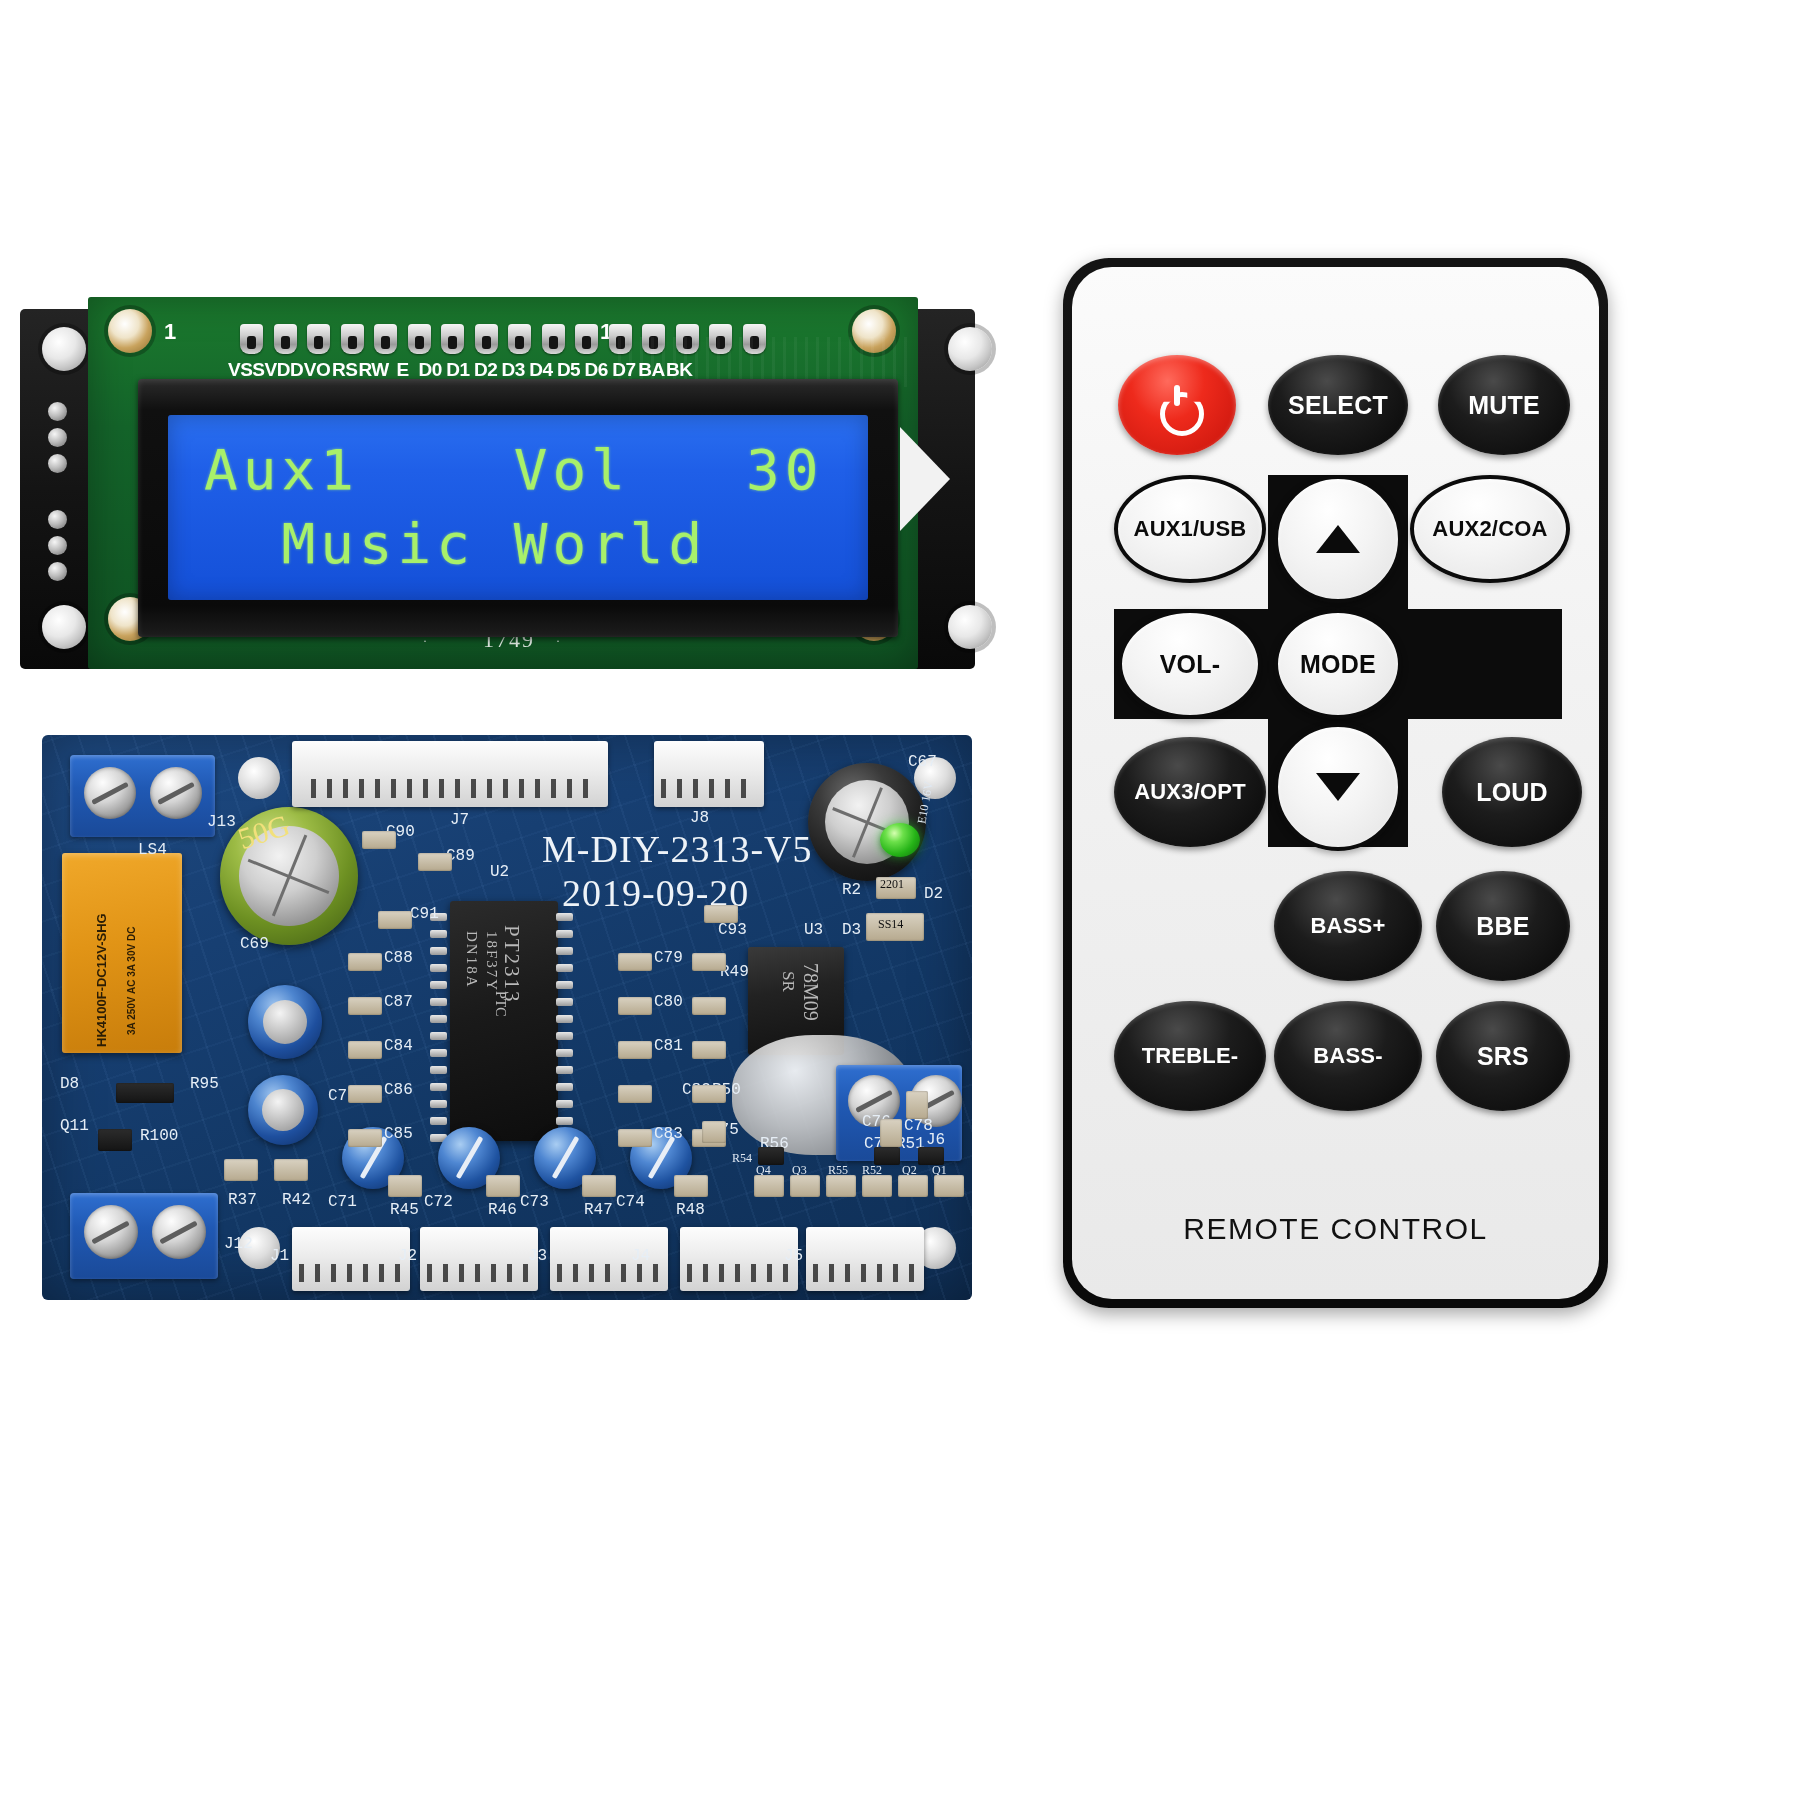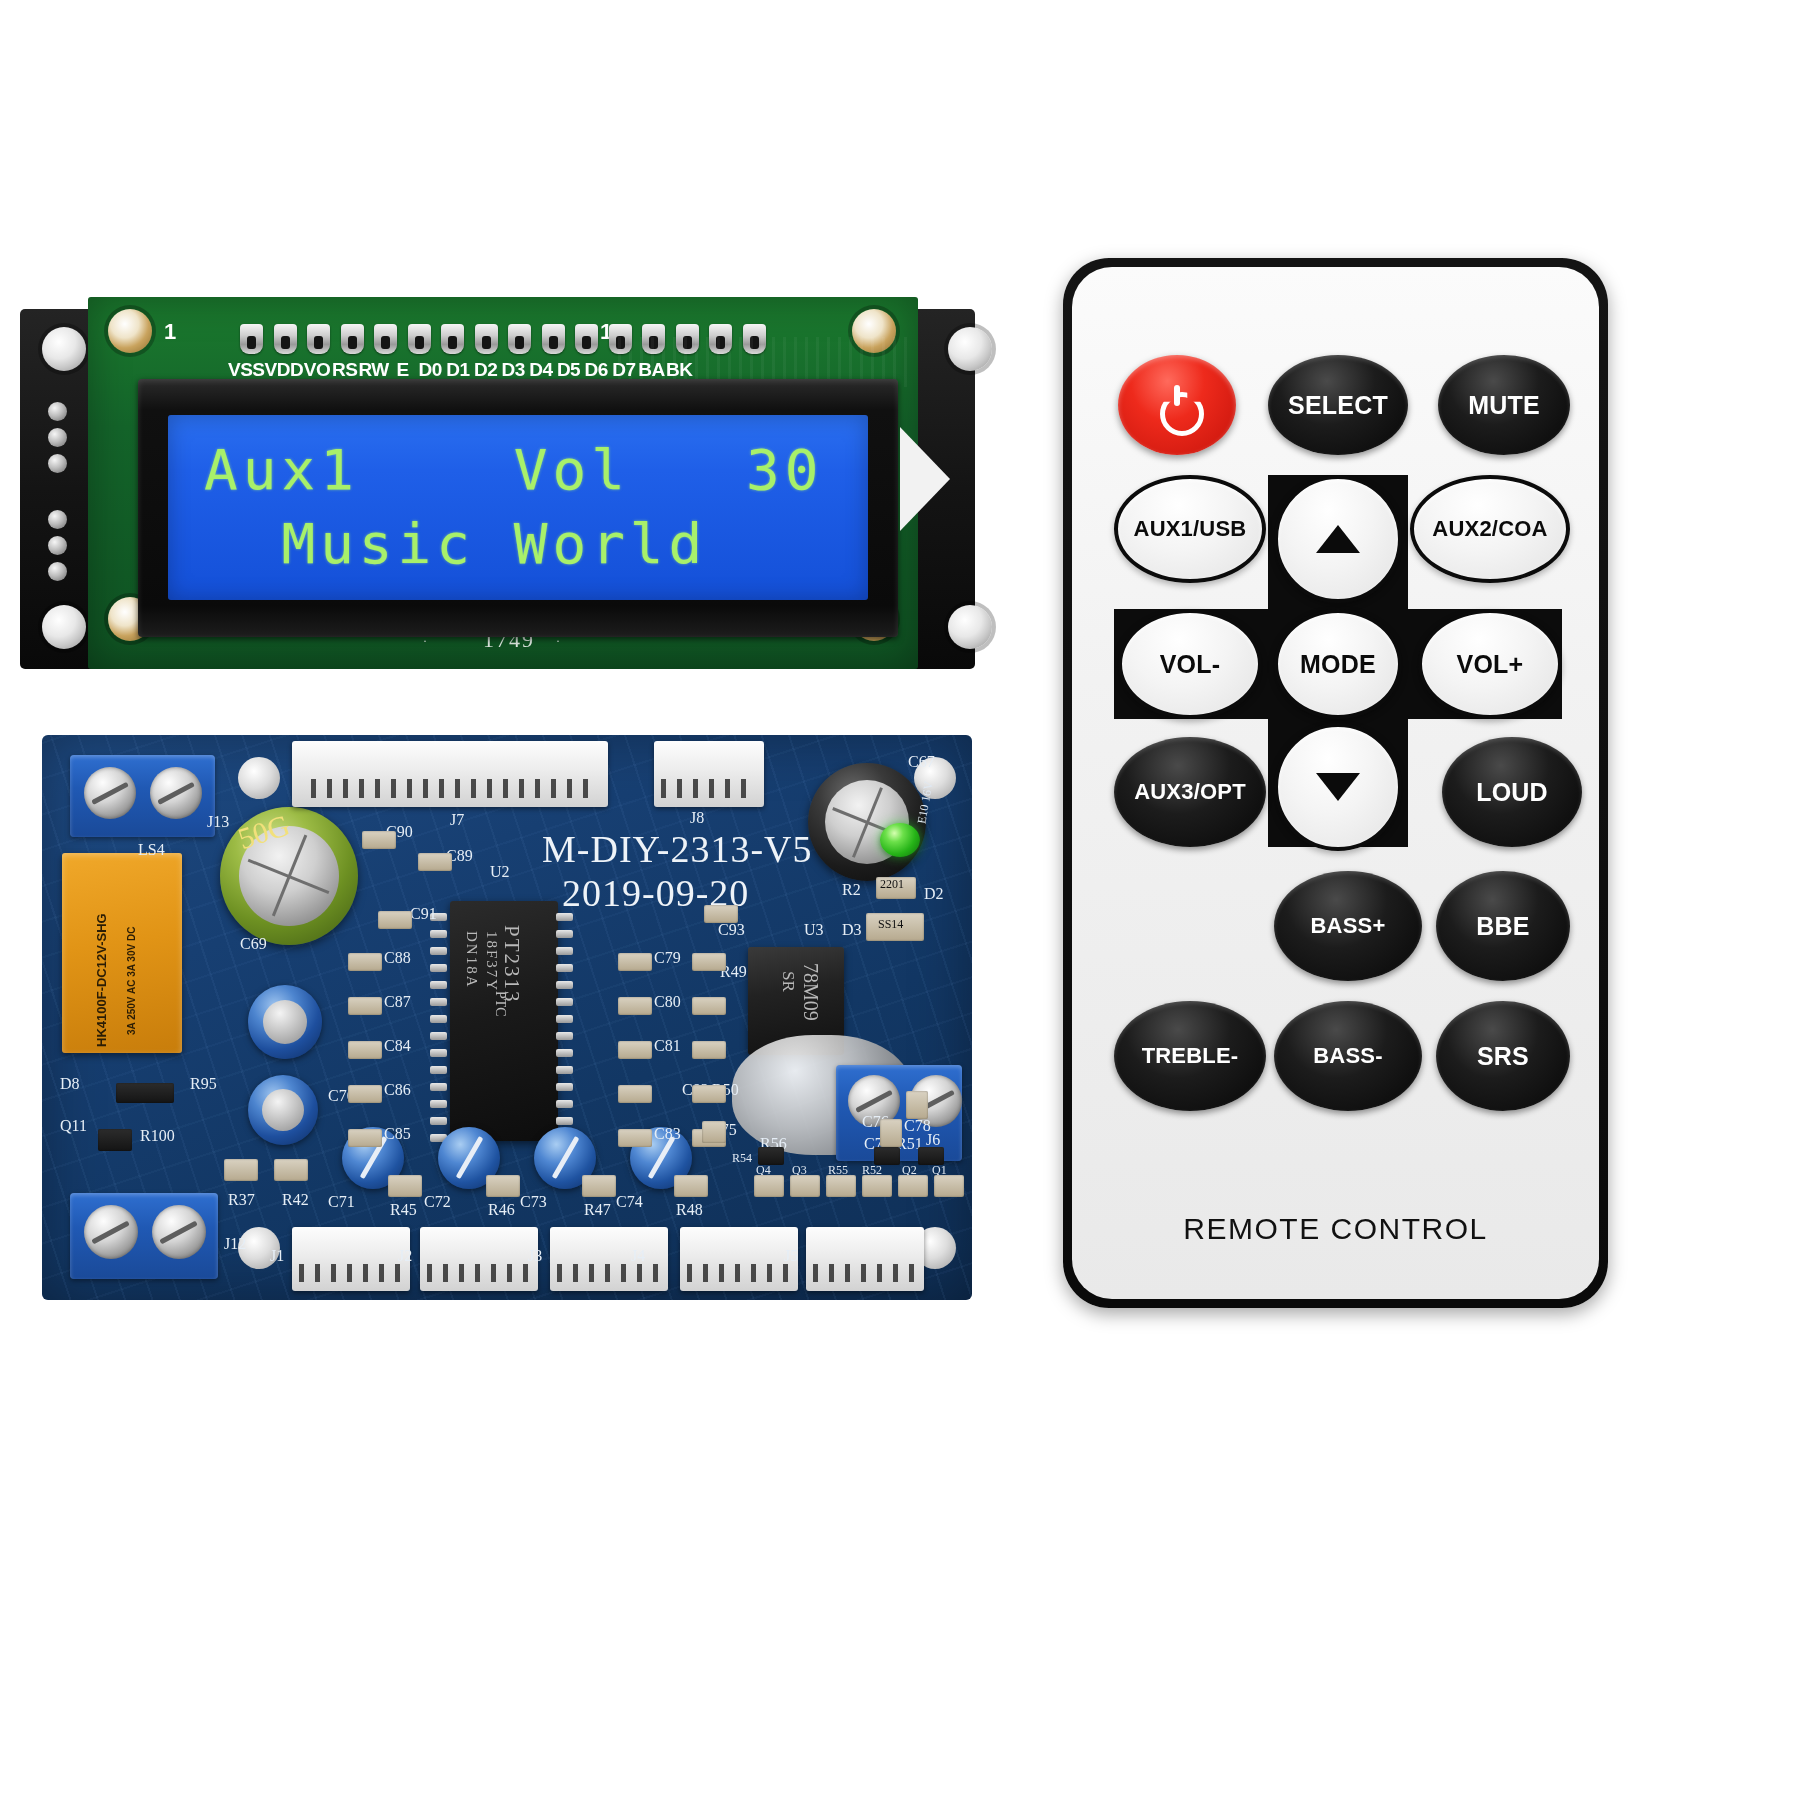--- a/index.html
+++ b/index.html
@@ -102,21 +102,21 @@
     box-shadow: inset 0 0 60px rgba(0,0,0,.35);
   }
   #amp-pcb::before{
     content:""; position:absolute; inset:0;
     background:
       repeating-linear-gradient(72deg, rgba(120,170,230,.07) 0 2px, transparent 2px 26px),
       repeating-linear-gradient(-18deg, rgba(120,170,230,.05) 0 2px, transparent 2px 34px);
     border-radius:6px;
   }
   .pcb-text { position:absolute; color:#eef3f8; font-family:"Liberation Serif", serif; }
-  .ref { position:absolute; color:#e6eef6; font-size:16px; font-family:Liberation Serif, serif; }
+  .ref { position:absolute; color:#e6eef6; font-size:16px; font-family:Liberation Mono, monospace; }
   .ref-sm { position:absolute; color:#dfe8f2; font-size:12px; font-family:"Liberation Serif", serif; }
 
   .term-blue {
     position:absolute; background: linear-gradient(180deg,#2f6fd0 0%, #2059b4 40%, #1a4a99 100%);
     border-radius:4px; box-shadow: inset 0 2px 4px rgba(255,255,255,.25), 0 2px 5px rgba(0,0,0,.4);
   }
   .screw {
     position:absolute; border-radius:50%;
     background: radial-gradient(circle at 36% 30%, #fdfdfd 0%, #d4d4d4 40%, #9c9c9c 70%, #6f6f6f 100%);
     box-shadow: inset 0 0 4px rgba(0,0,0,.4);
@@ -611,23 +611,20 @@
       <div class="rbtn light" id="btn-aux2" style="left:338px; top:208px; width:160px; height:108px">
         <span class="lbl sm">AUX2/COA</span>
       </div>
 
       <div class="rbtn light" id="btn-voldown" style="left:46px; top:342px; width:144px; height:110px">
         <span class="lbl">VOL-</span>
       </div>
       <div class="rbtn light" id="btn-mode" style="left:202px; top:342px; width:128px; height:110px">
         <span class="lbl">MODE</span>
       </div>
-      <div class="rbtn light" id="btn-volup" style="left:346px; top:342px; width:144px; height:110px">
-        <span class="lbl">VOL+</span>
-      </div>
 
       <div class="rbtn dark" id="btn-aux3" style="left:42px; top:470px; width:152px; height:110px">
         <span class="lbl sm">AUX3/OPT</span>
       </div>
       <div class="rbtn light" id="btn-down" style="left:202px; top:456px; width:128px; height:128px">
         <span class="tri down"></span>
       </div>
       <div class="rbtn dark" id="btn-loud" style="left:370px; top:470px; width:140px; height:110px">
         <span class="lbl">LOUD</span>
       </div>

